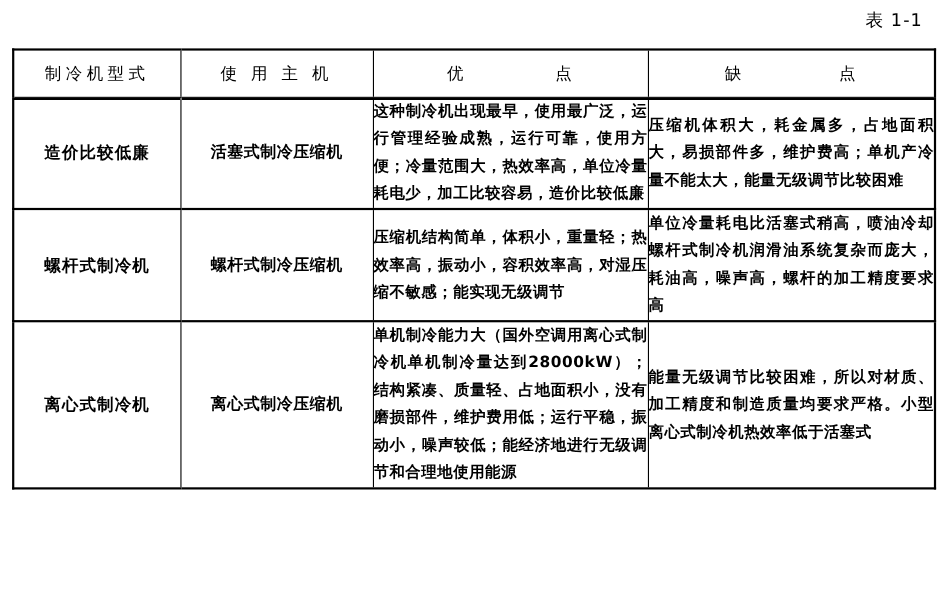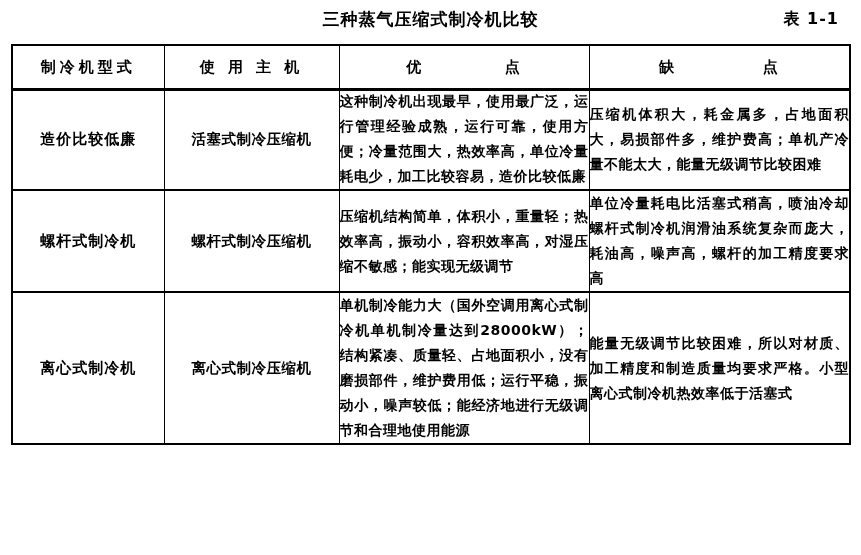--- a/index.html
+++ b/index.html
@@ -36,40 +36,40 @@
     text-align: center;
     font-size: 17px;
     font-weight: bold;
     letter-spacing: 1px;
   }
   .table-number {
     position: absolute;
     right: 22px;
     top: 1px;
     font-size: 16px;
-    font-weight: bold;
+    font-weight: normal;
     letter-spacing: 1px;
   }
   table.main {
     position: absolute;
     left: 11px;
     top: 44px;
     width: 838px;
     border-collapse: collapse;
     table-layout: fixed;
   }
   table.main td, table.main th {
     vertical-align: middle;
     padding: 0;
   }
   
   .hdr-cell {
     height: 42px;
     font-size: 15px;
-    font-weight: bold;
+    font-weight: normal;
     text-align: center;
   }
   .hdr-spread {
     display: inline-block;
     width: 100%;
     text-align: center;
     letter-spacing: 4px;
   }
   .hdr-two {
     display: flex;
@@ -125,21 +125,20 @@
   .double-top {
     box-shadow: inset 0 3px 0 -1px #000;
   }
 </style>
 </head>
 <body>
 
 <div class="page">
 
   <div class="title-row">
-    <div class="doc-title">三种蒸气压缩式制冷机比较</div>
     <div class="table-number">表 1-1</div>
   </div>
 
   <table class="main">
     <colgroup>
       <col class="col1">
         <col class="col2">
         <col class="col3">
         <col class="col4">
     </colgroup>

